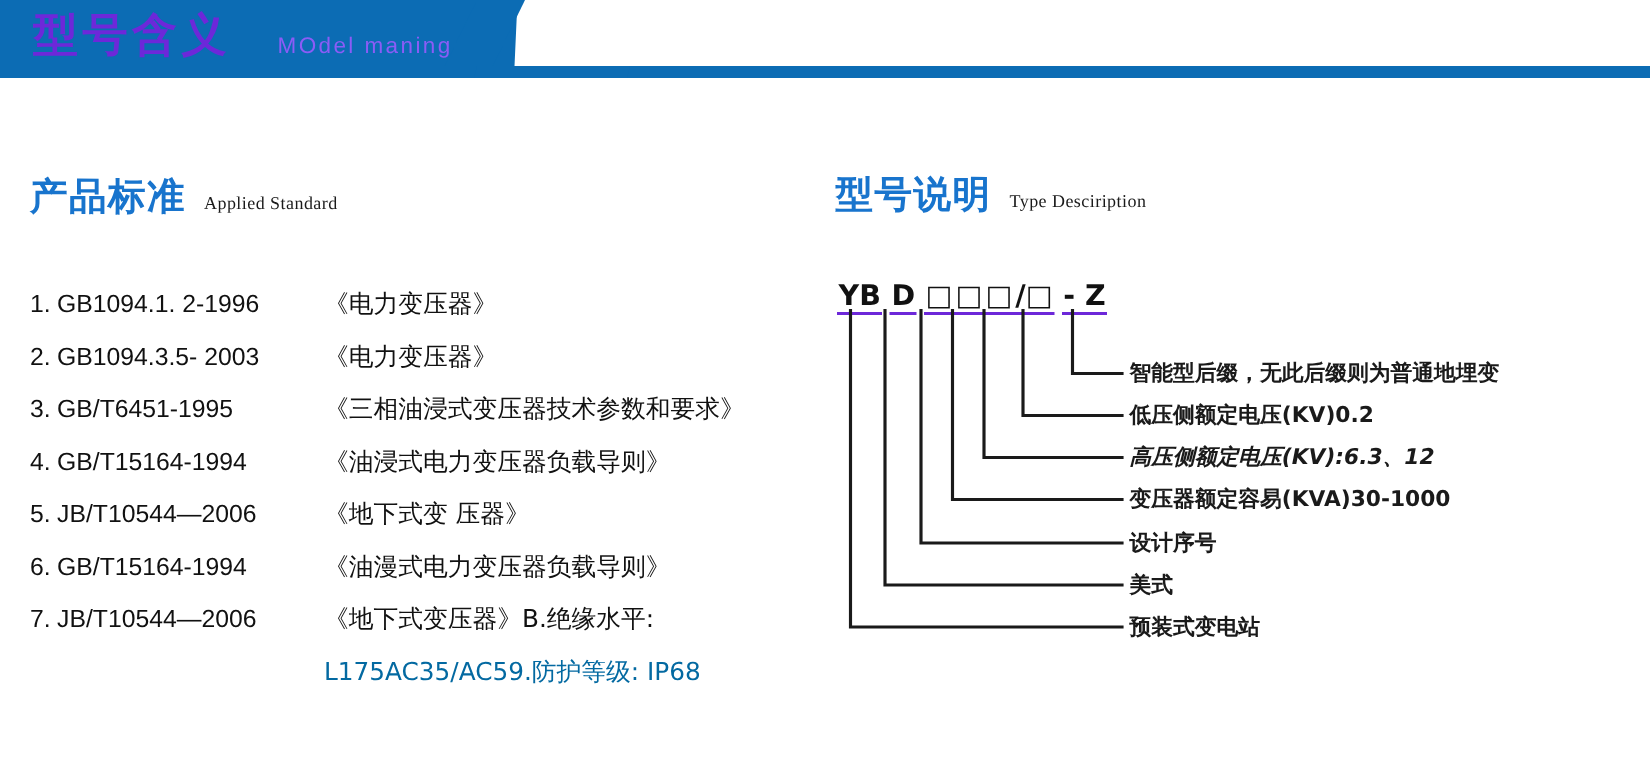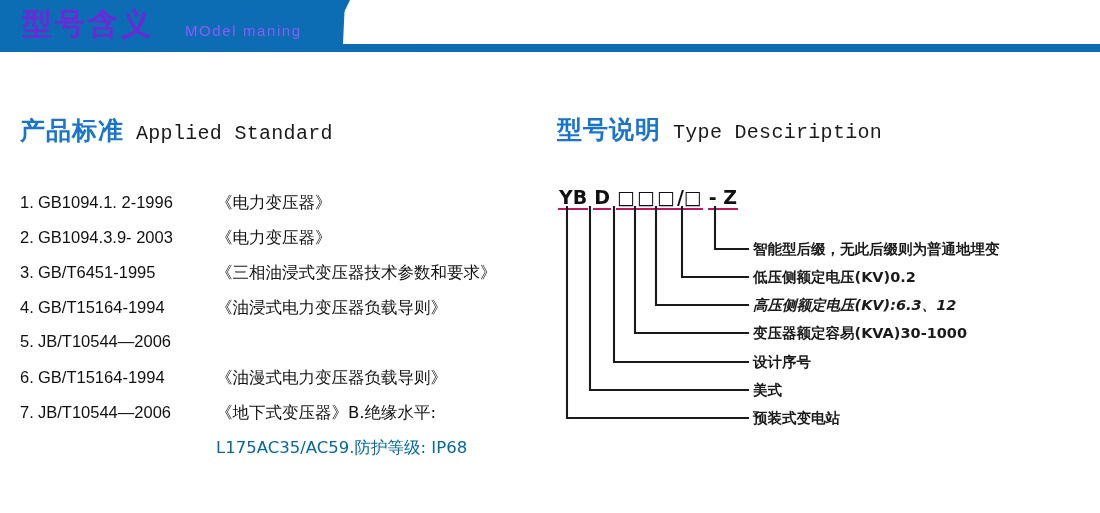--- a/index.html
+++ b/index.html
@@ -23,23 +23,23 @@
     font-family:"Liberation Sans",sans-serif;
   }
   
   .sec-head{position:absolute;white-space:nowrap;}
   .sec-cn{
     font-size:25px;font-weight:700;color:#1874cd;letter-spacing:1px;
     font-family:"DejaVu Sans","Liberation Sans",sans-serif;
     display:inline-block;vertical-align:baseline;
   }
   .sec-en{
-    font-size:20px;color:#1a1a1a;margin-left:12px;letter-spacing:.3px;
+    font-size:12px;color:#1a1a1a;margin-left:12px;letter-spacing:.3px;
     display:inline-block;vertical-align:baseline;
-    font-family:Liberation Mono, monospace;
+    font-family:Liberation Serif, serif;
   }
   #std-head{left:20px;top:114px;}
   #type-head{left:557px;top:113px;}
   
   #std-list{position:absolute;left:20px;top:192px;width:530px;}
   .std-row{
     display:flex;align-items:baseline;
     height:35px;font-size:16.5px;color:#111;white-space:nowrap;
     font-family:"Liberation Sans","DejaVu Sans",sans-serif;
   }
@@ -52,21 +52,21 @@
   .std-cont .std-code{width:178px;flex:0 0 178px;}
   
   #model{position:absolute;left:548px;top:186px;width:552px;height:252px;}
   #code-line{
     position:absolute;left:10px;top:0;
     font-size:19px;font-weight:700;color:#111;letter-spacing:0;
     white-space:nowrap;
     font-family:"DejaVu Sans","Liberation Sans",sans-serif;
   }
   #code-line span{display:inline-block;}
-  .cseg{border-bottom:2px solid #be185d;padding:0 1px;}
+  .cseg{border-bottom:2px solid #6d28d9;padding:0 1px;}
   .cgap{display:inline-block;width:5px;}
   #leaders{position:absolute;left:0;top:0;}
   .lbl{
     position:absolute;left:205px;
     font-size:14.5px;font-weight:700;color:#1a1a1a;white-space:nowrap;
     font-family:"DejaVu Sans","Liberation Sans",sans-serif;
     transform:translateY(-50%);
   }
 </style>
 </head>
@@ -91,36 +91,37 @@
 </div>
 
 <div id="std-list">
   <div class="std-row">
     <span class="std-idx">1.</span>
     <span class="std-code">GB1094.1. 2-1996</span>
     <span class="std-name">《电力变压器》</span>
   </div>
   <div class="std-row">
     <span class="std-idx">2.</span>
-    <span class="std-code">GB1094.3.9- 2003</span>
+    <span class="std-code">GB1094.3.5- 2003</span>
     <span class="std-name">《电力变压器》</span>
   </div>
   <div class="std-row">
     <span class="std-idx">3.</span>
     <span class="std-code">GB/T6451-1995</span>
     <span class="std-name">《三相油浸式变压器技术参数和要求》</span>
   </div>
   <div class="std-row">
     <span class="std-idx">4.</span>
     <span class="std-code">GB/T15164-1994</span>
     <span class="std-name">《油浸式电力变压器负载导则》</span>
   </div>
   <div class="std-row">
     <span class="std-idx">5.</span>
     <span class="std-code">JB/T10544—2006</span>
+    <span class="std-name">《地下式变 压器》</span>
   </div>
   <div class="std-row">
     <span class="std-idx">6.</span>
     <span class="std-code">GB/T15164-1994</span>
     <span class="std-name">《油漫式电力变压器负载导则》</span>
   </div>
   <div class="std-row">
     <span class="std-idx">7.</span>
     <span class="std-code">JB/T10544—2006</span>
     <span class="std-name">《地下式变压器》B.绝缘水平:</span>

